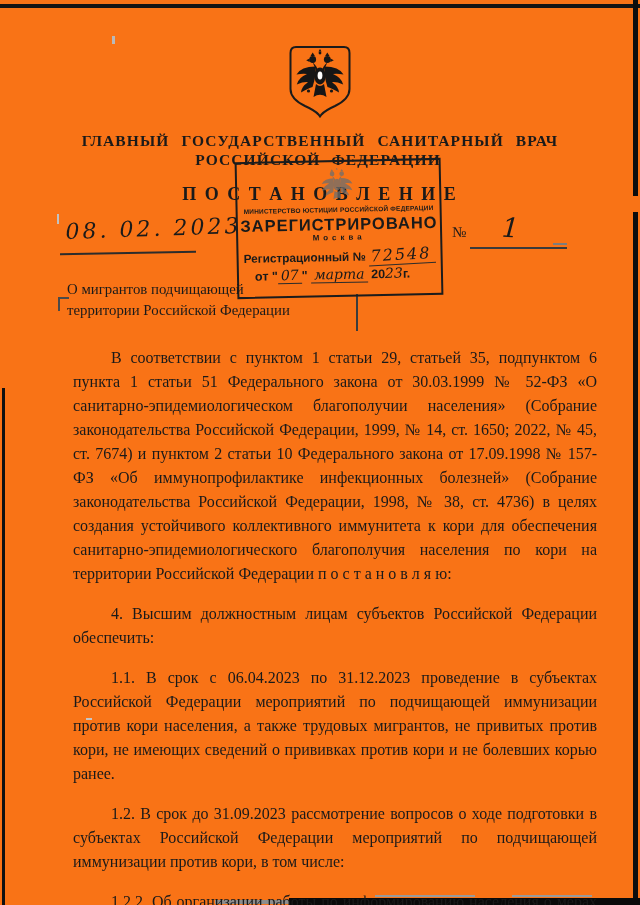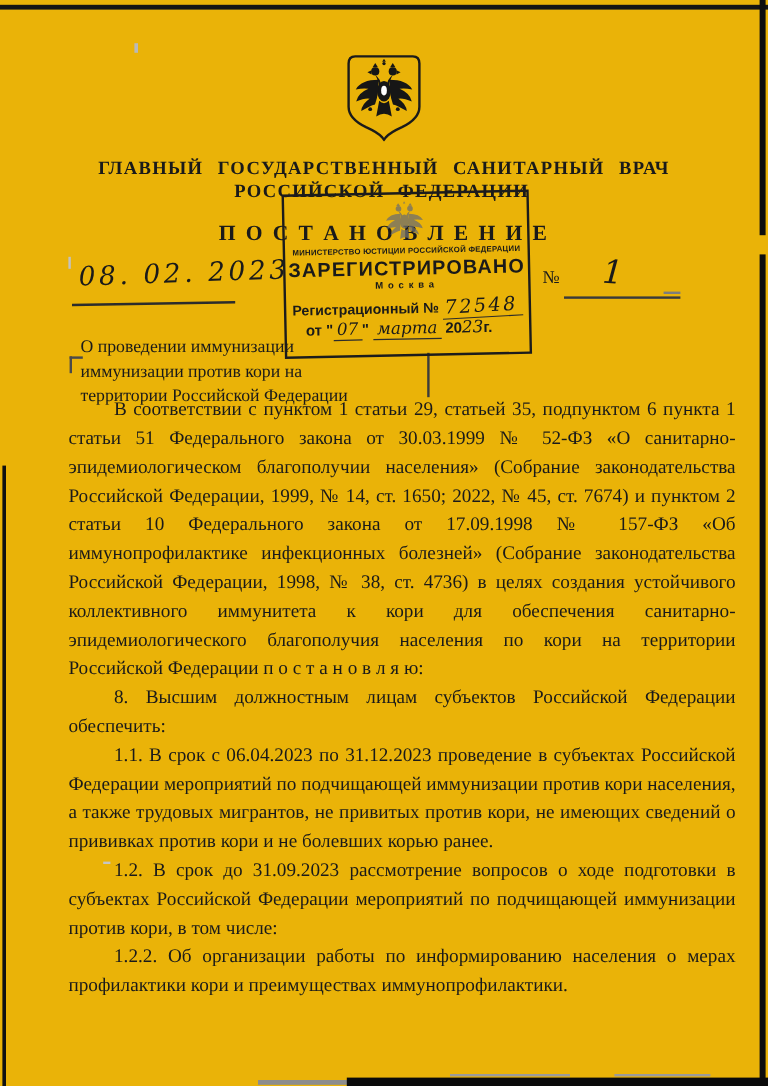--- a/index.html
+++ b/index.html
@@ -1,18 +1,18 @@
 <!DOCTYPE html>
 <html><head>
 <meta charset="utf-8">
 <style>
   html,body{margin:0;padding:0;background:#ffffff;}
   .page{
     position:relative;width:640px;height:905px;overflow:hidden;
-    background:#eab308;color:#1a1a1a;
+    background:#f97316;color:#1a1a1a;
     font-family:"Liberation Serif",serif;
   }
   
   .edge-top{position:absolute;left:0;top:4px;width:640px;height:4px;background:#141414;}
   .edge-right-a{position:absolute;left:633px;top:0;width:5px;height:196px;background:#0d0d0d;}
   .edge-right-b{position:absolute;left:633px;top:212px;width:5px;height:693px;background:#0d0d0d;}
   .edge-left{position:absolute;left:2px;top:388px;width:3px;height:517px;background:#101010;}
   .edge-bottom-gray{position:absolute;left:215px;top:900px;width:76px;height:4px;background:#8d8d8d;}
   .edge-bottom-black{position:absolute;left:289px;top:898px;width:351px;height:7px;background:#0a0a0a;}
   .edge-bottom-thin1{position:absolute;left:375px;top:895px;width:100px;height:2px;background:#9a9a9a;}
@@ -64,21 +64,21 @@
 
   
   .subject{position:absolute;left:67px;top:279px;width:262px;
         font-size:14.8px;line-height:20.5px;z-index:3;}
   .corner-mark{position:absolute;left:58px;top:297px;width:9px;height:12px;
         border-left:2px solid #4a4a4a;border-top:2px solid #4a4a4a;}
 
   
   .docbody{position:absolute;left:57px;top:330px;width:556px;
         font-size:16px;line-height:24px;text-align:justify;}
-  .docbody p{margin:0;text-indent:38px;}
+  .docbody p{margin:16px;text-indent:38px;}
 </style>
 </head>
 <body>
 
 <div class="page">
 
   <div class="edge-top"></div>
   <div class="edge-right-a"></div>
   <div class="edge-right-b"></div>
   <div class="edge-left"></div>
@@ -149,26 +149,25 @@
     <div class="st-dateline">
       <span>от "</span><span class="hand st-day">07</span><span>"</span>
       <span class="hand st-month">марта</span>
       <span>20</span><span class="hand st-yearhand">23</span><span>г.</span>
     </div>
   </div>
   <div class="stamp-leader"></div>
 
   <div class="corner-mark"></div>
   <div class="subject">
-    <div>О проведении иммунизации</div>
-    <div>иммунизации против кори на</div>
+    <div>О мигрантов подчищающей</div>
     <div>территории Российской Федерации</div>
   </div>
 
   <div class="docbody">
     <p>В соответствии с пунктом 1 статьи 29, статьей 35, подпунктом 6 пункта 1 статьи 51 Федерального закона от 30.03.1999 № 52-ФЗ «О санитарно-эпидемиологическом благополучии населения» (Собрание законодательства Российской Федерации, 1999, № 14, ст. 1650; 2022, № 45, ст. 7674) и пунктом 2 статьи 10 Федерального закона от 17.09.1998 № 157-ФЗ «Об иммунопрофилактике инфекционных болезней» (Собрание законодательства Российской Федерации, 1998, № 38, ст. 4736) в целях создания устойчивого коллективного иммунитета к кори для обеспечения санитарно-эпидемиологического благополучия населения по кори на территории Российской Федерации п о с т а н о в л я ю:</p>
-    <p>8. Высшим должностным лицам субъектов Российской Федерации обеспечить:</p>
+    <p>4. Высшим должностным лицам субъектов Российской Федерации обеспечить:</p>
     <p>1.1. В срок с 06.04.2023 по 31.12.2023 проведение в субъектах Российской Федерации мероприятий по подчищающей иммунизации против кори населения, а также трудовых мигрантов, не привитых против кори, не имеющих сведений о прививках против кори и не болевших корью ранее.</p>
     <p>1.2. В срок до 31.09.2023 рассмотрение вопросов о ходе подготовки в субъектах Российской Федерации мероприятий по подчищающей иммунизации против кори, в том числе:</p>
     <p>1.2.2. Об организации работы по информированию населения о мерах профилактики кори и преимуществах иммунопрофилактики.</p>
   </div>
 
 </div>
 
 </body></html>

